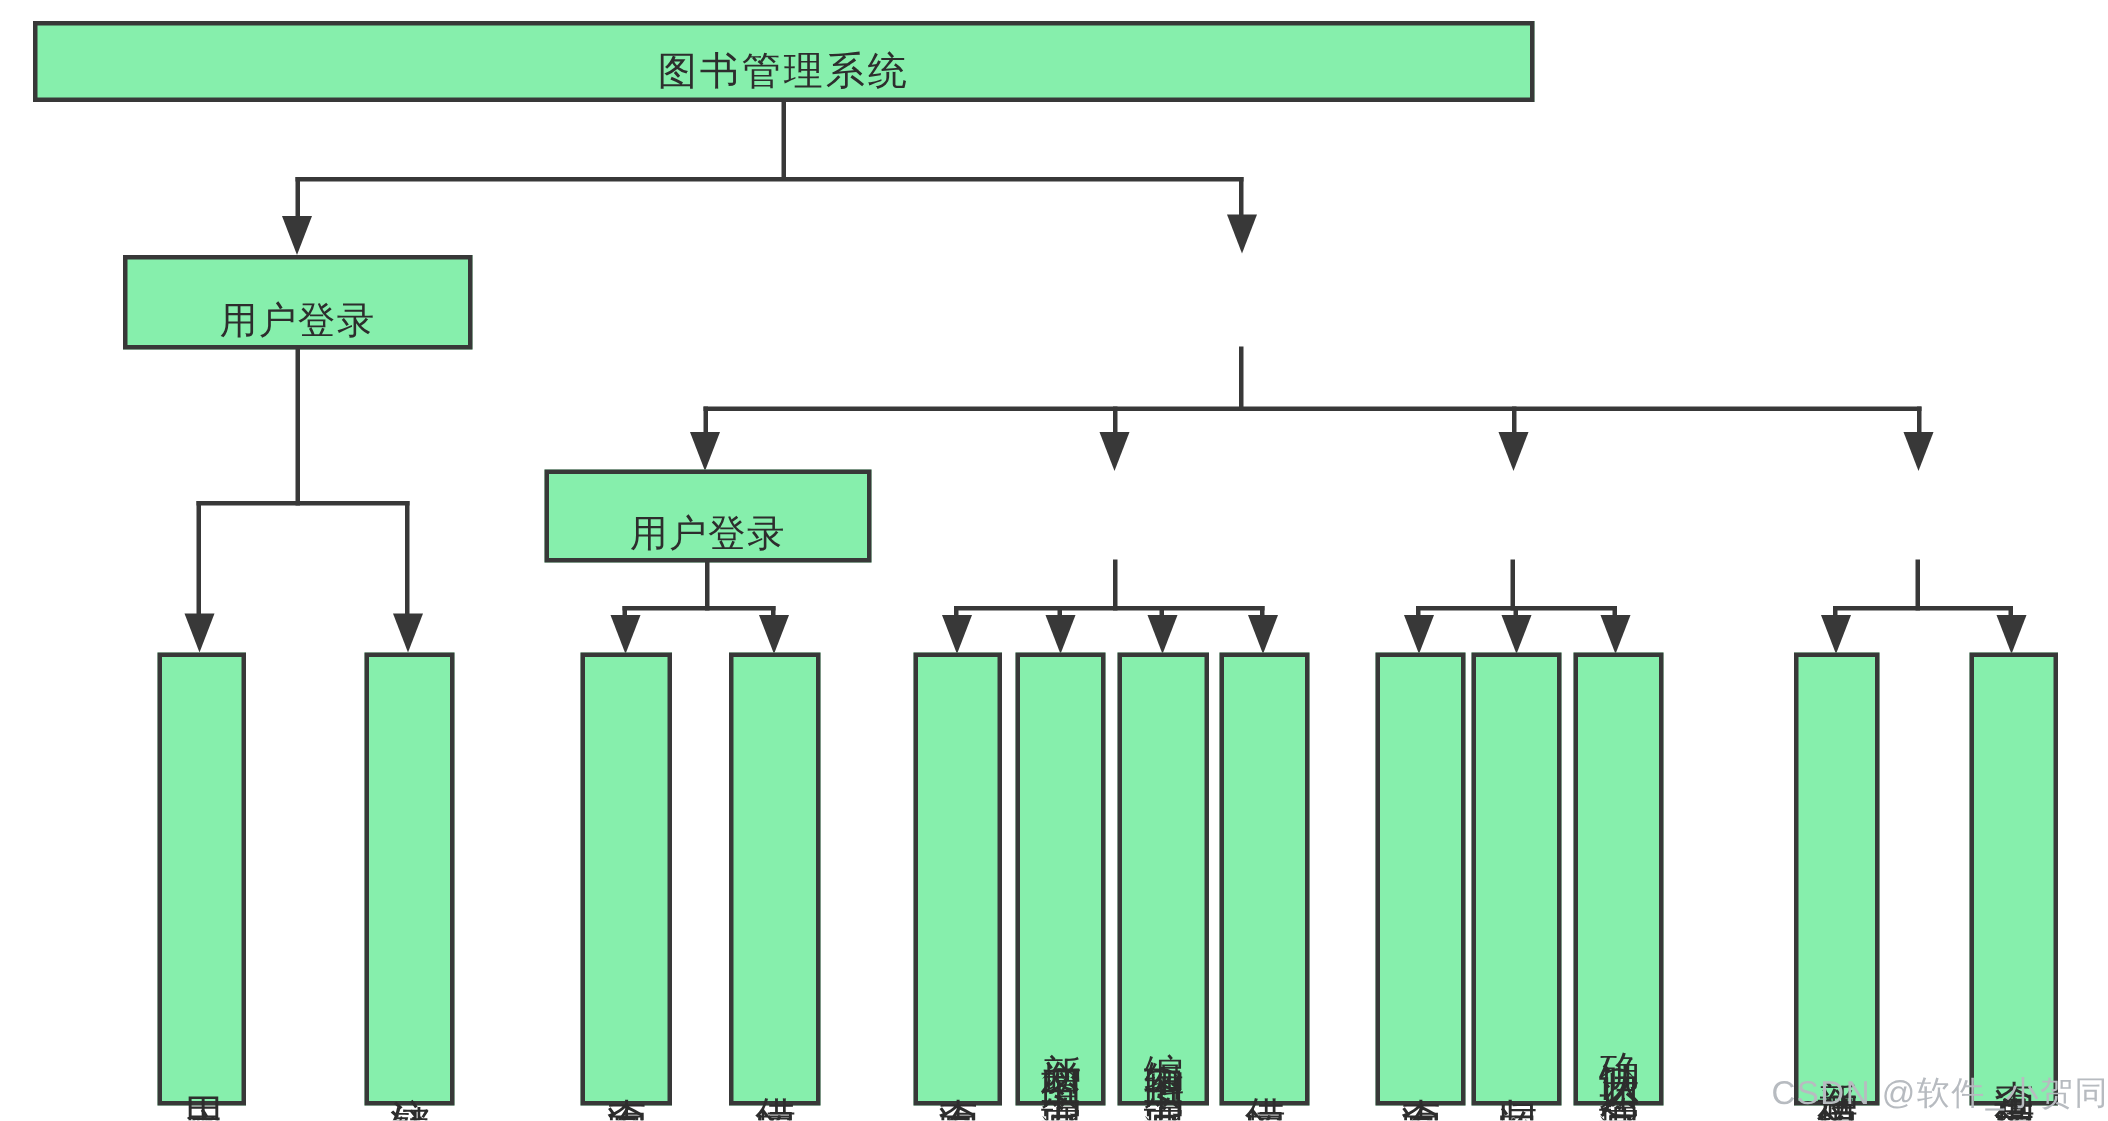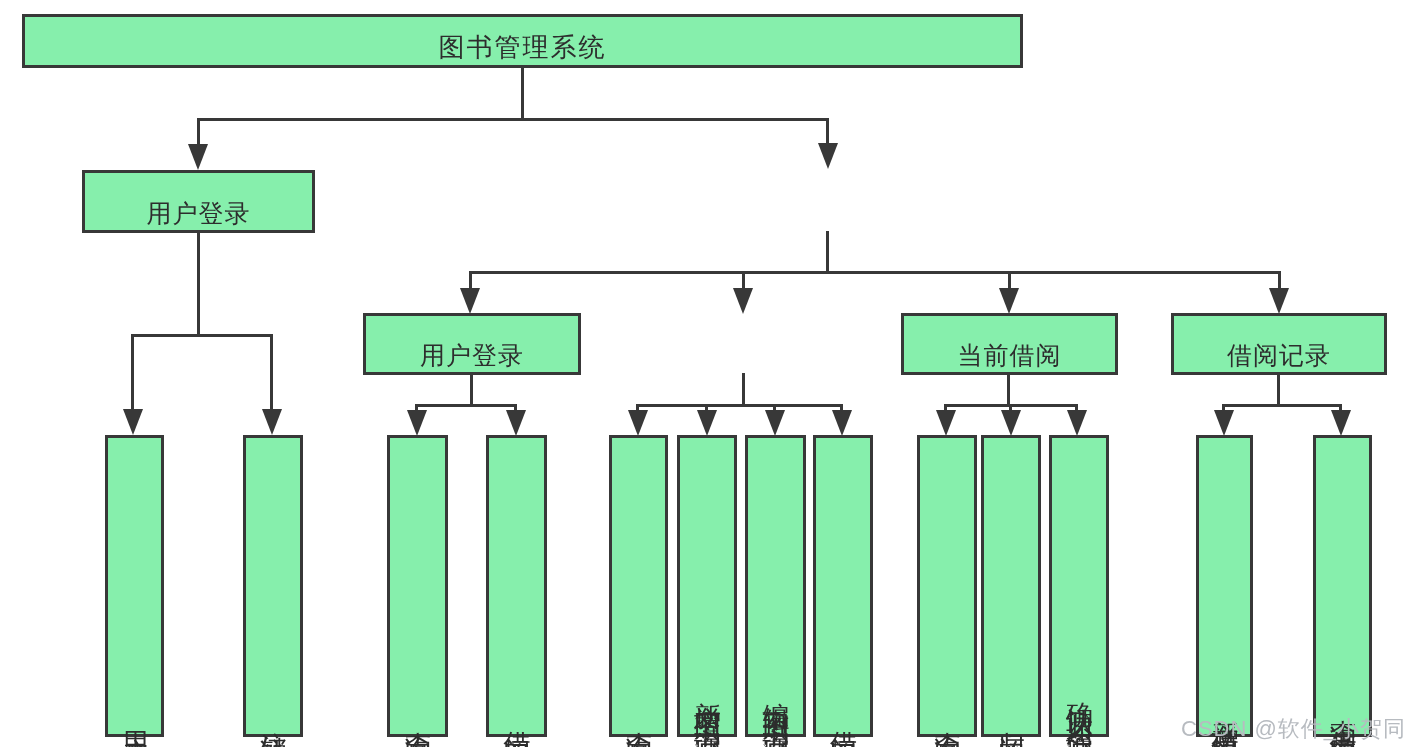--- a/index.html
+++ b/index.html
@@ -69,26 +69,20 @@
   <div class="arrow" style="left:460px;top:288px;"></div>
   <div class="vline" style="left:742px;top:271px;height:22px;"></div>
   <div class="arrow" style="left:733px;top:288px;"></div>
   <div class="vline" style="left:1008px;top:271px;height:22px;"></div>
   <div class="arrow" style="left:999px;top:288px;"></div>
   <div class="vline" style="left:1278px;top:271px;height:22px;"></div>
   <div class="arrow" style="left:1269px;top:288px;"></div>
 
   <div class="box hbox" style="left:363px;top:313px;width:218px;height:62px;">
     <span>用户登录</span>
-  </div>
-  <div class="box hbox" style="left:901px;top:313px;width:217px;height:62px;">
-    <span>当前借阅</span>
-  </div>
-  <div class="box hbox" style="left:1171px;top:313px;width:216px;height:62px;">
-    <span>借阅记录</span>
   </div>
 
   <div class="vline" style="left:470px;top:373px;height:34px;"></div>
   <div class="hline" style="left:415px;top:404px;width:102px;"></div>
   <div class="vline" style="left:415px;top:404px;height:10px;"></div>
   <div class="arrow" style="left:407px;top:410px;"></div>
   <div class="vline" style="left:514px;top:404px;height:10px;"></div>
   <div class="arrow" style="left:506px;top:410px;"></div>
 
   <div class="vline" style="left:742px;top:373px;height:34px;"></div>

